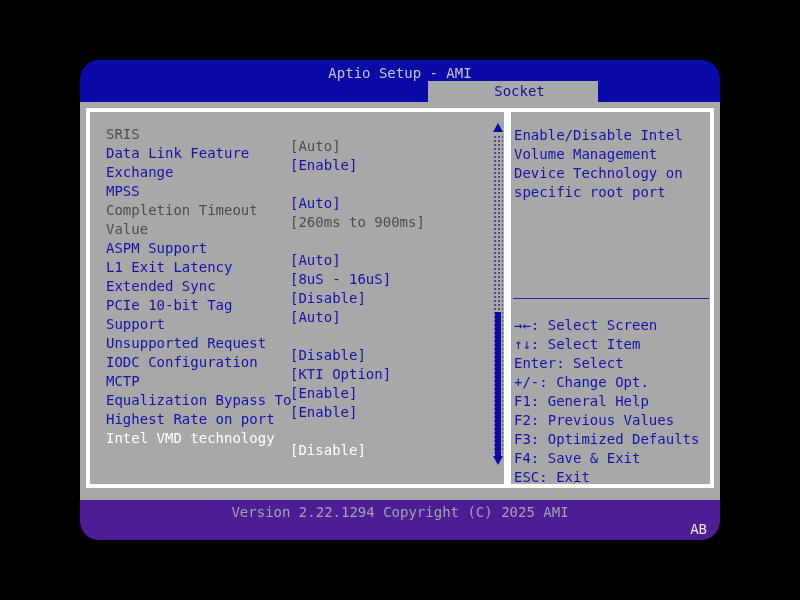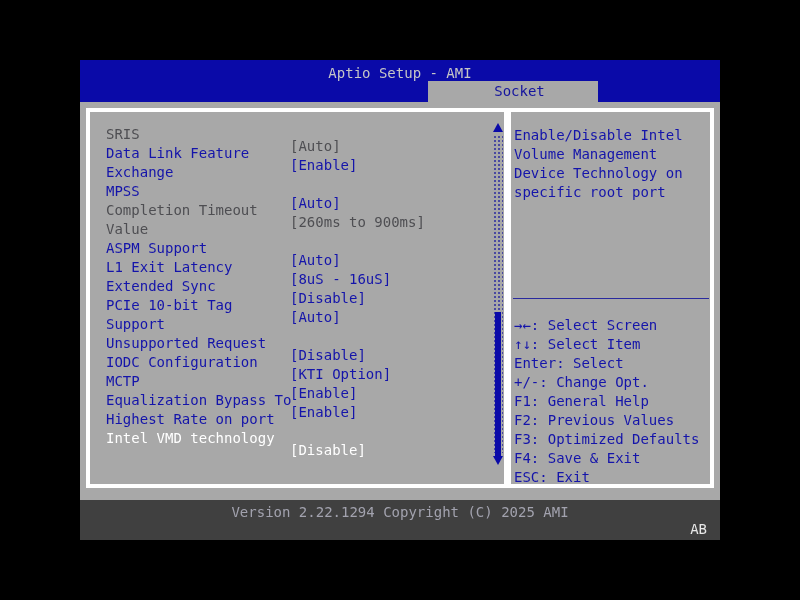--- a/index.html
+++ b/index.html
@@ -2,21 +2,21 @@
 <html><head>
 <meta charset="utf-8">
 <style>
   html,body { margin:0; padding:0; background:#000; }
   * { box-sizing:border-box; }
   .canvas {
     position:relative; width:800px; height:600px; background:#000000;
     font-family:"DejaVu Sans Mono", monospace; font-size:14px; line-height:19px;
     overflow:hidden;
   }
-  .screen { position:absolute; left:80px; top:60px; width:640px; height:480px; overflow:hidden; }
+  .screen { position:absolute; left:80px; top:60px; width:640px; height:480px; overflow:hidden;border-radius:19px; }
 
   
   .header { position:absolute; left:0; top:0; width:640px; height:42px; background:#0a0aa8; }
   .title { position:absolute; left:0; top:4px; width:640px; text-align:center; color:#c6c6c6; }
   .tab {
     position:absolute; left:348px; top:21px; width:170px; height:21px;
     background:#a8a8a8; color:#14149e; text-align:center; line-height:21px;padding-left:13px;
   }
 
   
@@ -51,21 +51,21 @@
   }
   .sb-thumb { position:absolute; left:2px; right:2px; top:177px; height:145px; background:#0a0aa8; }
 
   
   .help-text { position:absolute; left:3px; top:14px; width:197px; color:#1414aa; }
   .divider { position:absolute; left:2px; top:186px; width:196px; border-top:1px solid #2a2a9e; }
   .legend { position:absolute; left:3px; top:204px; color:#1414aa; white-space:nowrap; }
   .legend-row { height:19px; }
 
   
-  .footer { position:absolute; left:0; top:440px; width:640px; height:40px; background:#404040; }
+  .footer { position:absolute; left:0; top:440px; width:640px; height:40px; background:#4c1d95; }
   .version { position:absolute; left:0; top:3px; width:640px; text-align:center; color:#a2a2ae; }
   .footer-code { position:absolute; right:13px; top:20px; color:#e8e8e8; }
 </style>
 </head>
 <body>
 
 <div class="canvas">
   <div class="screen">
 
     <div class="header">

